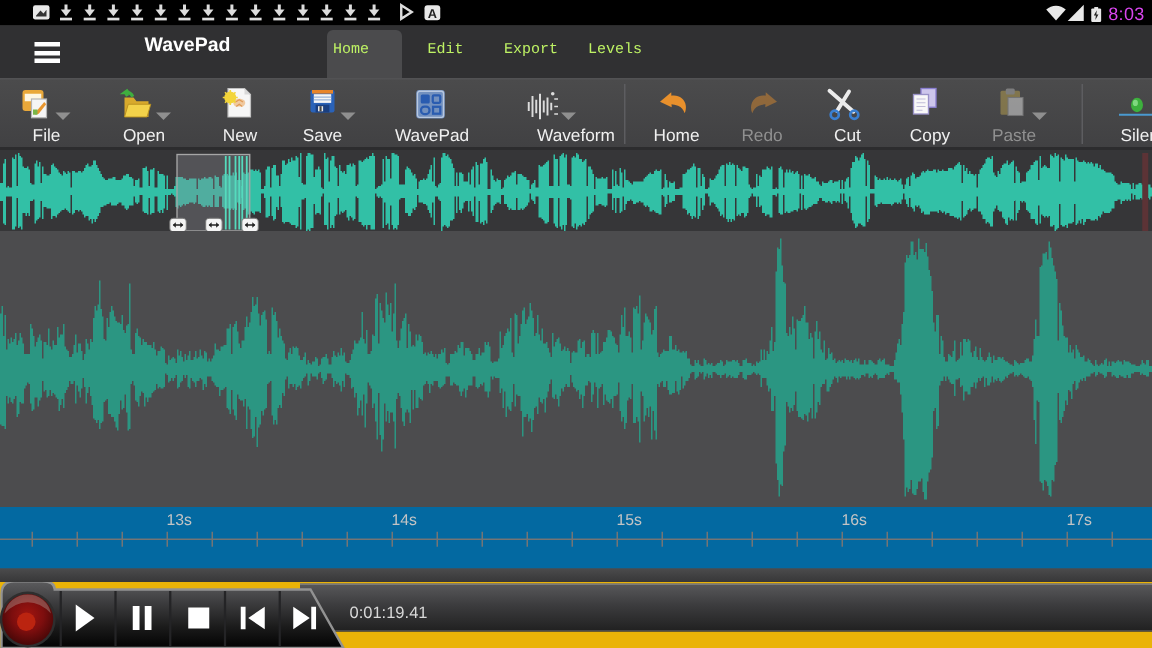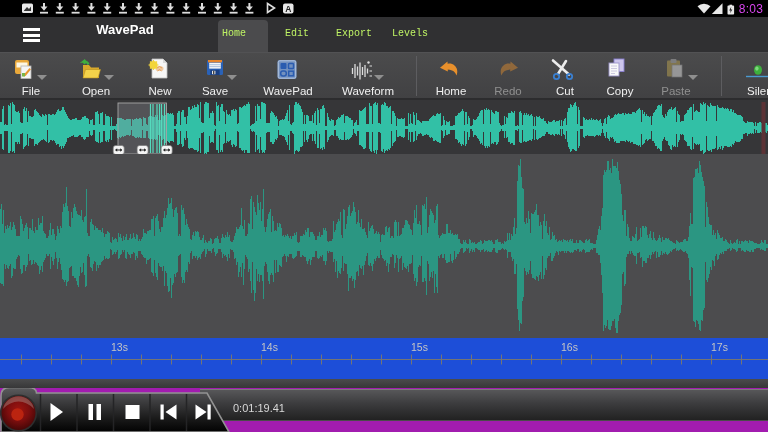--- a/index.html
+++ b/index.html
@@ -18,25 +18,25 @@
   #toolbar{left:0;top:52px;width:768px;height:46px;background:linear-gradient(#4b4b4c,#414143);border-top:1px solid #525254;box-sizing:border-box;}
   .tlab{top:32px;color:#f0f0f0;font-size:11.5px;text-align:center;width:70px;}
   .muted{color:#909090;}
   .sep{top:3px;width:1px;height:40px;background:#5d5d60;}
   .dd{width:0;height:0;border-left:5.5px solid transparent;border-right:5.5px solid transparent;border-top:5.5px solid #8f8f8f;top:22px;}
   
   #overview{left:0;top:98px;width:768px;height:56px;background:#363638;border-top:2px solid #2c2c2e;box-sizing:border-box;}
   
   #main{left:0;top:154px;width:768px;height:184px;background:#4c4c4e;}
   
-  #timeline{left:0;top:338px;width:768px;height:41px;background:#1d4ed8;}
+  #timeline{left:0;top:338px;width:768px;height:41px;background:#0369a1;}
   .tl{position:absolute;top:3px;color:#c4c4c4;font-size:10.5px;}
   #gapstrip{left:0;top:379px;width:768px;height:9px;background:linear-gradient(#4b4b4c,#373738);}
   
-  #bottom{left:0;top:388px;width:768px;height:44px;background:#a21caf;}
+  #bottom{left:0;top:388px;width:768px;height:44px;background:#eab308;}
 </style></head>
 <body>
 <div id="app">
 
   <div class="abs" id="status">
     <svg width="768" height="17" style="position:absolute;left:0;top:0">
       <rect x="22" y="3.5" width="11" height="9.5" rx="1.5" fill="#e8e8e8"></rect>
       <path d="M24 10.5 L27 7 L29 9 L31 6.5 L31 11 L24 11 Z" fill="#333"></path>
       <g transform="translate(44.0,3)">
           <path d="M0 0V4.2" stroke="#ddd" stroke-width="2"></path>
@@ -215,21 +215,21 @@
 
       <ellipse cx="758" cy="17" rx="4" ry="4.8" fill="#3db03d"></ellipse>
       <ellipse cx="756.9" cy="15.6" rx="1.7" ry="2.1" fill="#7fd87f"></ellipse>
       <path d="M746 23.5 h22" stroke="#4a9ad0" stroke-width="1.4"></path>
     </svg>
     <div class="abs tlab" style="left:-4px">File</div>
     <div class="abs tlab" style="left:61px">Open</div>
     <div class="abs tlab" style="left:125px">New</div>
     <div class="abs tlab" style="left:180px">Save</div>
     <div class="abs tlab" style="left:253px">WavePad</div>
-    <div class="abs tlab" style="left:333px">Waveform</div>
+    <div class="abs tlab" style="left:349px">Waveform</div>
     <div class="abs tlab" style="left:416px">Home</div>
     <div class="abs tlab muted" style="left:473px">Redo</div>
     <div class="abs tlab" style="left:530px">Cut</div>
     <div class="abs tlab" style="left:585px">Copy</div>
     <div class="abs tlab muted" style="left:641px">Paste</div>
     <div class="abs tlab" style="left:747px;width:60px;text-align:left;">Silen</div>
     <div class="abs dd" style="left:37px"></div>
     <div class="abs dd" style="left:104px"></div>
     <div class="abs dd" style="left:227px"></div>
     <div class="abs dd" style="left:373.5px"></div>

